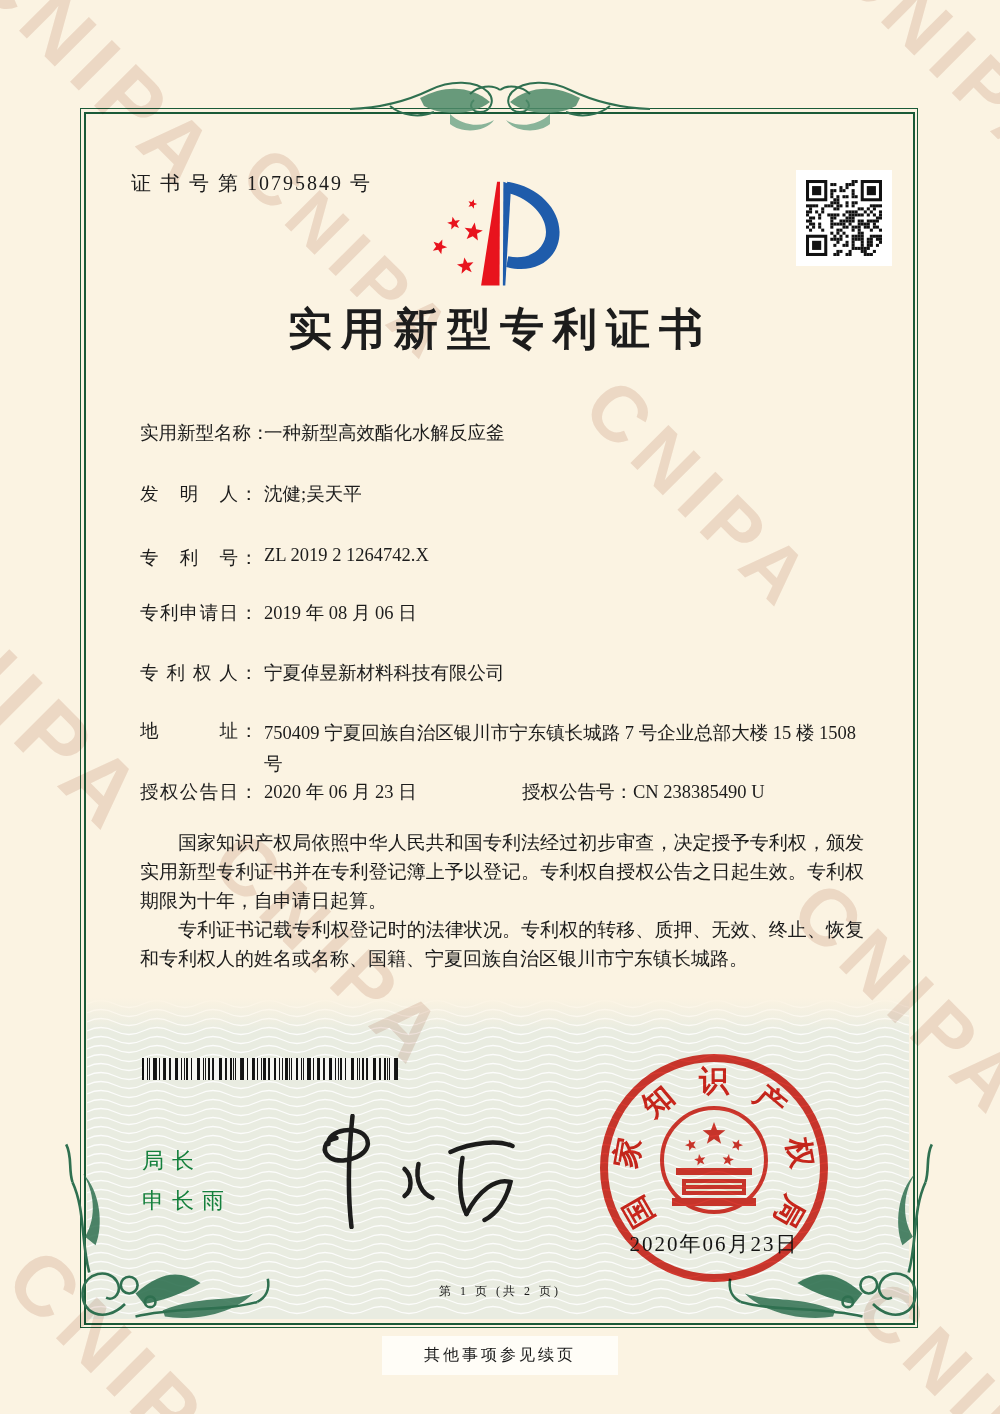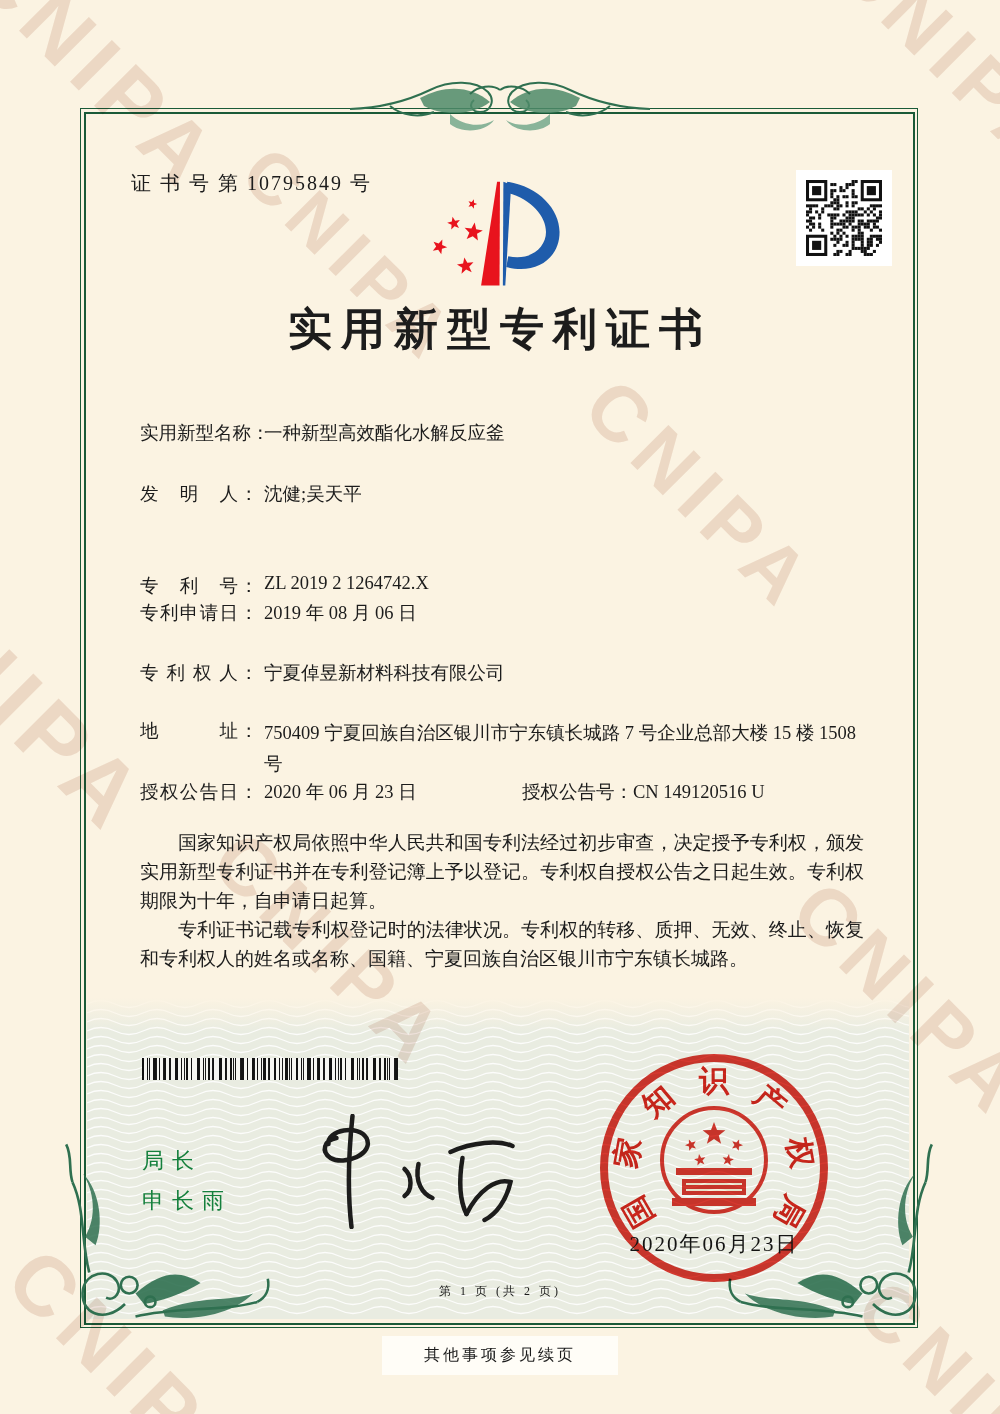--- a/index.html
+++ b/index.html
@@ -377,36 +377,36 @@
   </svg>
 
   <div class="title">实用新型专利证书</div>
 
   <div class="field-row" style="top:420px">
     <span class="f-label">实用新型名称：</span><span class="f-value">一种新型高效酯化水解反应釜</span>
   </div>
   <div class="field-row" style="top:481px">
     <span class="f-label">发　明　人：</span><span class="f-value">沈健;吴天平</span>
   </div>
-  <div class="field-row" style="top:573px">
+  <div class="field-row" style="top:545px">
     <span class="f-label">专　利　号：</span><span class="f-value">ZL 2019 2 1264742.X</span>
   </div>
   <div class="field-row" style="top:600px">
     <span class="f-label">专利申请日：</span><span class="f-value">2019 年 08 月 06 日</span>
   </div>
   <div class="field-row" style="top:660px">
     <span class="f-label">专 利 权 人：</span><span class="f-value">宁夏倬昱新材料科技有限公司</span>
   </div>
   <div class="field-row" style="top:718px">
     <span class="f-label">地　　　址：</span><span class="f-value wrap">750409 宁夏回族自治区银川市宁东镇长城路 7 号企业总部大楼 15 楼 1508 号</span>
   </div>
   <div class="field-row" style="top:779px">
     <span class="f-label">授权公告日：</span><span class="f-value">2020 年 06 月 23 日</span>
     <span class="pair2">
-      <span>授权公告号：</span><span>CN 149120516 U</span>
+      <span>授权公告号：</span><span>CN 238385490 U</span>
     </span>
   </div>
 
   <div class="paras">
     <p>国家知识产权局依照中华人民共和国专利法经过初步审查，决定授予专利权，颁发实用新型专利证书并在专利登记簿上予以登记。专利权自授权公告之日起生效。专利权期限为十年，自申请日起算。</p>
     <p>专利证书记载专利权登记时的法律状况。专利权的转移、质押、无效、终止、恢复和专利权人的姓名或名称、国籍、宁夏回族自治区银川市宁东镇长城路。</p>
   </div>
 
   <div class="barcode"></div>
 

